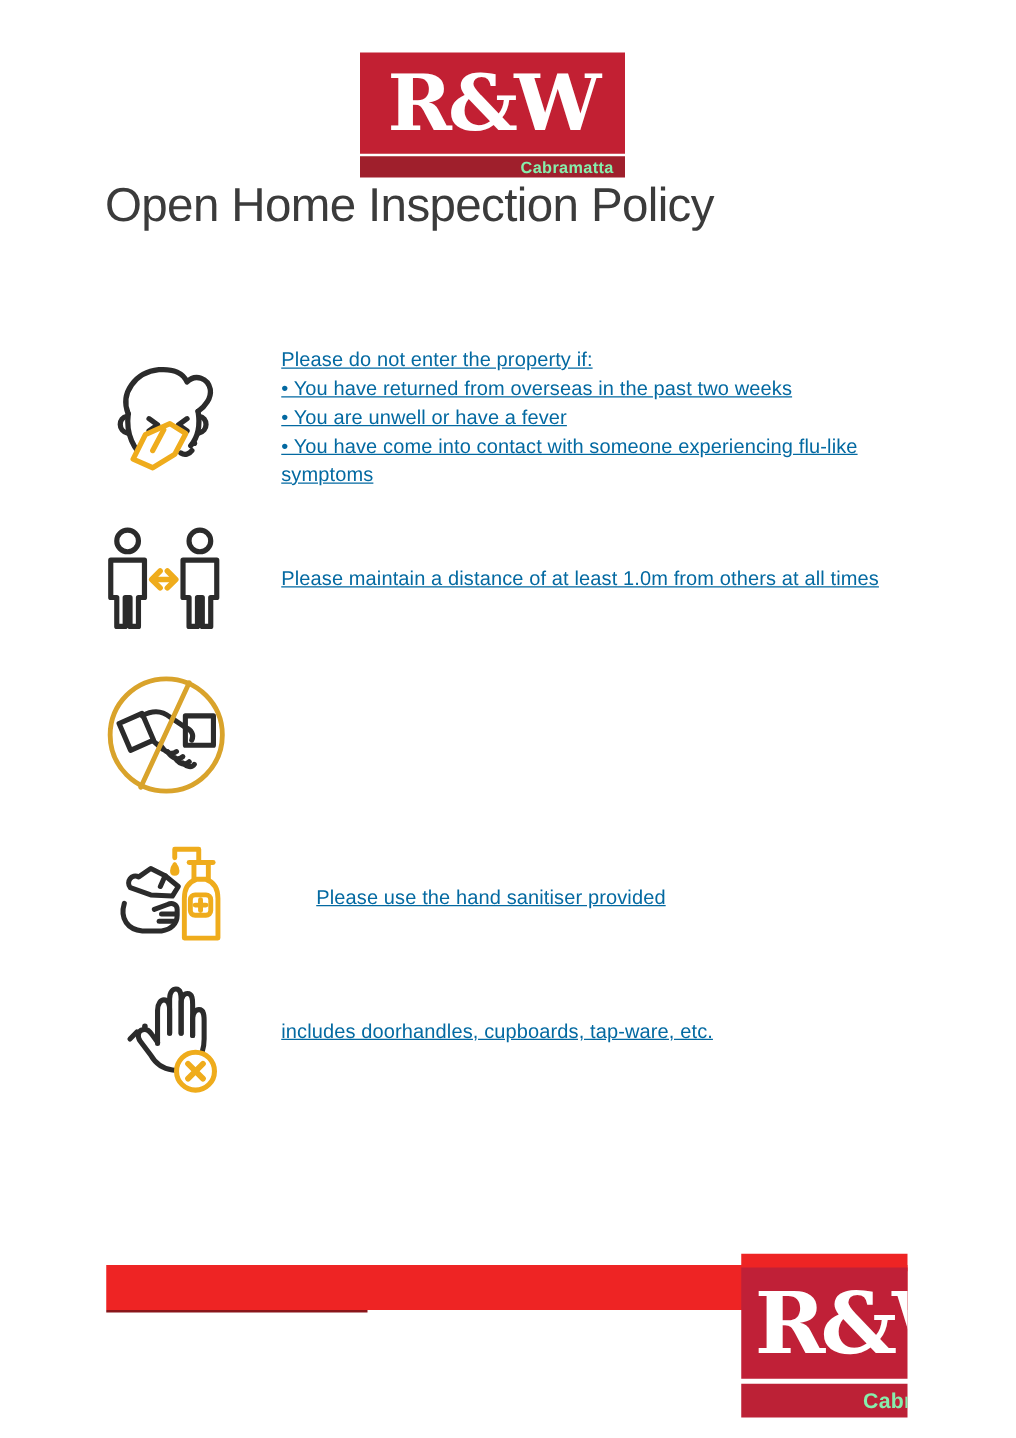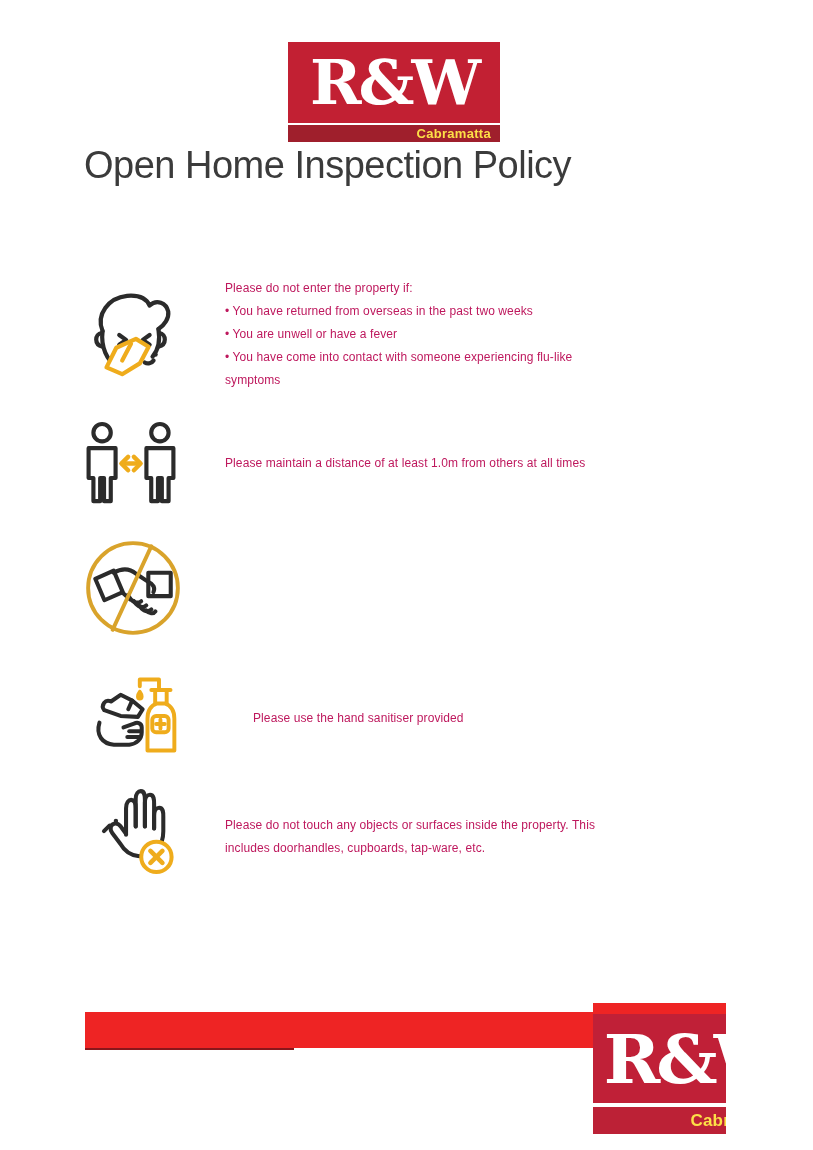--- a/index.html
+++ b/index.html
@@ -4,34 +4,34 @@
 <style>
   html,body{margin:0;padding:0;background:#fff;}
   .page{position:relative;width:726px;height:1150px;background:#ffffff;overflow:hidden;
         font-family:"Liberation Sans",sans-serif;}
   .abs{position:absolute;}
 
   
   .logo{display:flex;flex-direction:column;}
   .logo-box{display:flex;align-items:center;justify-content:center;
             font-family:"DejaVu Serif",serif;font-weight:bold;color:#fff;}
-  .logo-band{display:flex;align-items:center;justify-content:flex-end;color:#fde047;
+  .logo-band{display:flex;align-items:center;justify-content:flex-end;color:#86efac;
              font-weight:bold;}
   .logo-top .logo-box{width:212px;height:81px;background:#C22033;font-size:62px;letter-spacing:-3px;}
   .logo-top .logo-band{width:212px;height:17px;background:#9F1F2C;margin-top:2px;
                        font-size:13px;padding-right:9px;box-sizing:border-box;letter-spacing:0.3px;}
   .logo-bottom .logo-box{width:204px;height:89px;background:#C02037;font-size:68px;letter-spacing:-4px;}
   .logo-bottom .logo-band{width:204px;height:27px;background:#BC2136;margin-top:4px;
                           font-size:17px;padding-right:11px;box-sizing:border-box;letter-spacing:0.2px;}
 
   
   .title{left:84px;top:144px;font-size:38px;color:#3B3B3B;letter-spacing:-0.5px;}
 
   
-  .row-text{color:#be185d;font-size:12px;line-height:23px;letter-spacing:0.1px;}
+  .row-text{color:#0369a1;font-size:16px;line-height:23px;letter-spacing:0.1px;text-decoration:underline;}
   .row-text div{white-space:nowrap;}
 
   
   .footer-bar{left:85px;top:1012px;width:645px;height:36px;background:#EE2424;z-index:1;}
   .footer-bar-step{left:593px;top:1003px;width:136px;height:14px;background:#EE2424;z-index:1;}
   .footer-bar-shadow{left:85px;top:1048px;width:209px;height:2px;background:#8A161B;z-index:1;}
   .logo-bottom{left:593px;top:1014px;z-index:2;}
 
   svg{display:block;}
 </style>
@@ -151,21 +151,20 @@
       </g>
       <circle cx="26" cy="37" r="2.4" fill="#2B2B2B"></circle>
       <circle cx="70" cy="76" r="16.5" fill="#ffffff" stroke="#EFAC1C" stroke-width="4.4"></circle>
       <g stroke="#EFAC1C" stroke-width="5" stroke-linecap="round">
         <path d="M63.5,69.5 L76.5,82.5"></path>
           <path d="M76.5,69.5 L63.5,82.5"></path>
       </g>
     </svg>
   </span>
   <div class="abs row-text" style="left:225px;top:814px;">
-    <div>Please do not touch any objects or surfaces inside the property. This</div>
     <div>includes doorhandles, cupboards, tap-ware, etc.</div>
   </div>
 
   <div class="abs footer-bar-step"></div>
   <div class="abs footer-bar"></div>
   <div class="abs footer-bar-shadow"></div>
 
   <div class="abs logo logo-bottom">
     <div class="logo-box">R&amp;W</div>
     <div class="logo-band">Cabramatta</div>

